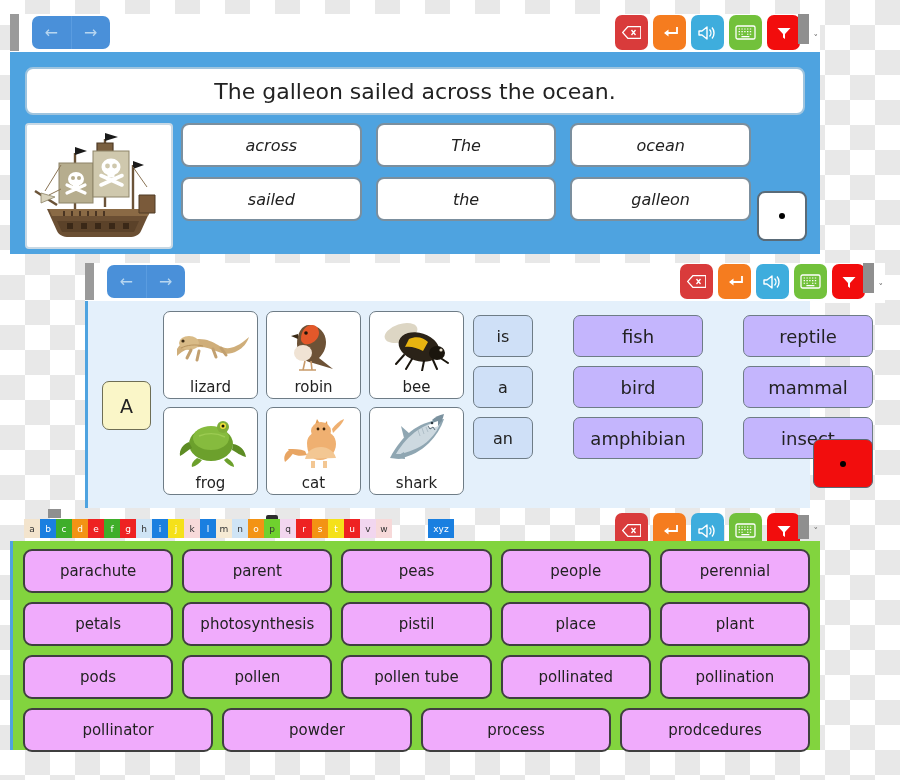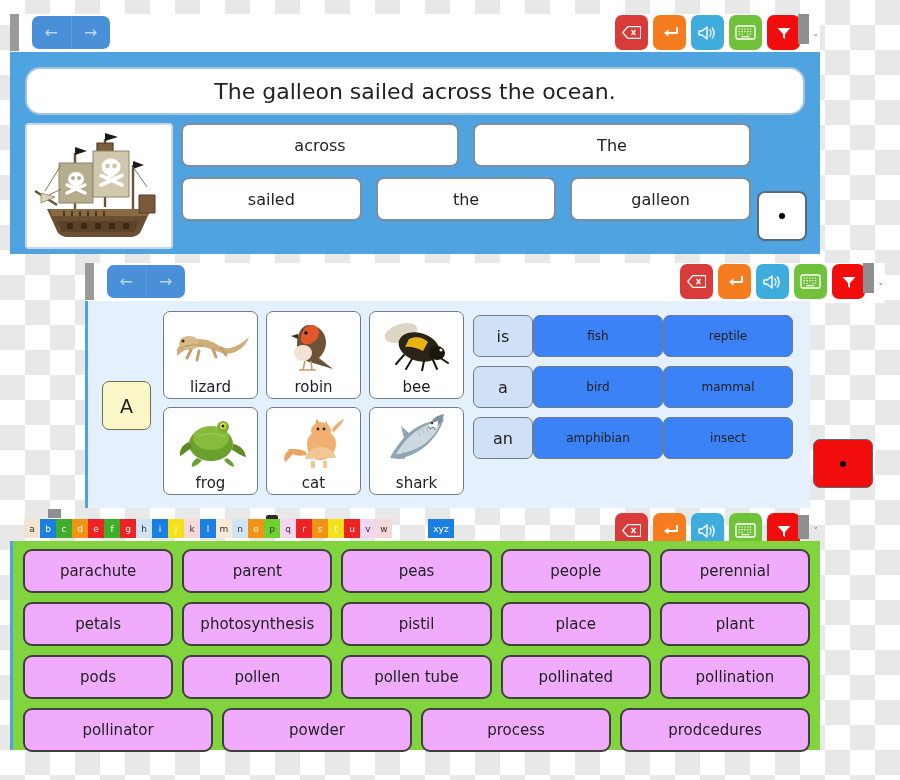--- a/index.html
+++ b/index.html
@@ -33,27 +33,27 @@
   .t-down{background:#f20d0d;}
   .tool svg{display:block;}
   .rgrip{position:absolute;right:11px;top:0;width:11px;height:30px;background:#8f8f8f;}
   .chev{position:absolute;right:2px;top:20px;font-size:9px;color:#666;line-height:1;}
 
   
   #p1{left:10px;top:14px;width:810px;height:240px;}
   #p1 .body{position:absolute;top:38px;left:0;right:0;bottom:0;background:#4ea3e0;
             border:3px solid #4ea3e0;box-sizing:border-box;}
   .sentbox{position:absolute;left:12px;top:12px;right:12px;height:44px;background:#fff;
-           border:2px solid #9fc4de;border-radius:15px;display:flex;align-items:center;
+           border:2px solid #9fc4de;border-radius:8px;display:flex;align-items:center;
            justify-content:center;}
   .sentbox span{font-family:"DejaVu Sans",sans-serif;font-size:22px;color:#222;}
   .p1cards{position:absolute;left:12px;top:68px;right:8px;bottom:10px;}
   .shipcard{position:absolute;left:0;top:0;width:144px;height:122px;background:#fff;
             border:2px solid #c8d8e4;border-radius:4px;overflow:hidden;}
-  .wgrid{position:absolute;left:156px;top:0;right:58px;}
+  .wgrid{position:absolute;left:156px;top:0;right:58px;font-style:italic;}
   .wrow{display:flex;gap:14px;margin-bottom:10px;}
   .wtile{flex:1;height:40px;background:#fff;border:2px solid #7b8f9e;border-radius:8px;
          display:flex;align-items:center;justify-content:center;font-size:16px;color:#222;}
   .dot-tile{position:absolute;right:2px;bottom:0px;width:46px;height:46px;background:#fff;
             border:2px solid #5a6b78;border-radius:8px;display:flex;align-items:center;
             justify-content:center;}
   .dot{width:6px;height:6px;background:#000;border-radius:50%;}
 
   
   #p2{left:85px;top:263px;width:800px;height:245px;}
@@ -68,22 +68,22 @@
   .arow{display:flex;gap:8px;margin-bottom:8px;}
   .acard{width:95px;height:88px;background:#fff;border:1.5px solid #6e7c86;border-radius:7px;
          display:flex;flex-direction:column;align-items:center;justify-content:flex-end;
          padding-bottom:3px;box-sizing:border-box;overflow:hidden;}
   .acard .pic{flex:1;display:flex;align-items:center;justify-content:center;width:100%;}
   .acard .cap{font-size:15px;color:#222;line-height:1.1;}
   .detgrid{position:absolute;left:385px;top:14px;}
   .drow{display:flex;margin-bottom:9px;}
   .dtile{width:58px;height:40px;background:#cfe0f7;border:1.5px solid #6e7c86;border-radius:7px;
          display:flex;align-items:center;justify-content:center;font-size:16px;color:#222;}
-  .gtile{width:128px;height:40px;background:#3b82f6;border:1.5px solid #6e7c86;border-radius:7px;
-         display:flex;align-items:center;justify-content:center;font-size:12px;color:#222;}
+  .gtile{width:128px;height:40px;background:#c4b5fd;border:1.5px solid #6e7c86;border-radius:7px;
+         display:flex;align-items:center;justify-content:center;font-size:18px;color:#222;margin-left:40px;}
   .redperiod{position:absolute;left:728px;top:176px;width:58px;height:47px;background:#f20d0d;
              border:1.5px solid #5a6b78;border-radius:7px;display:flex;align-items:center;
              justify-content:center;}
 
   
   #p3{left:10px;top:515px;width:810px;height:235px;}
   #p3 .tbar{height:26px;background:transparent;}
   #p3 .tools{top:-2px;right:20px;}
   .alphabar{position:absolute;left:14px;top:4px;display:flex;height:19px;}
   .ltr{width:16px;height:19px;display:flex;align-items:center;justify-content:center;
@@ -195,20 +195,21 @@
           <path d="M36 86h2v5h-2zM44 86h2v5h-2zM52 86h2v5h-2zM60 86h2v5h-2zM68 86h2v5h-2zM76 86h2v5h-2z" fill="#4a3523"></path>
 
           <path d="M112 70h16v18h-16z" fill="#7a5a3a" stroke="#4e3a25" stroke-width="1"></path>
         </svg>
       </div>
 
       <div class="wgrid">
         <div class="wrow">
           <div class="wtile">across</div>
           <div class="wtile">The</div>
+          <div class="wtile">ocean</div>
         </div>
         <div class="wrow">
           <div class="wtile">sailed</div>
           <div class="wtile">the</div>
           <div class="wtile">galleon</div>
         </div>
       </div>
 
       <div class="dot-tile">
         <span class="dot"></span>

